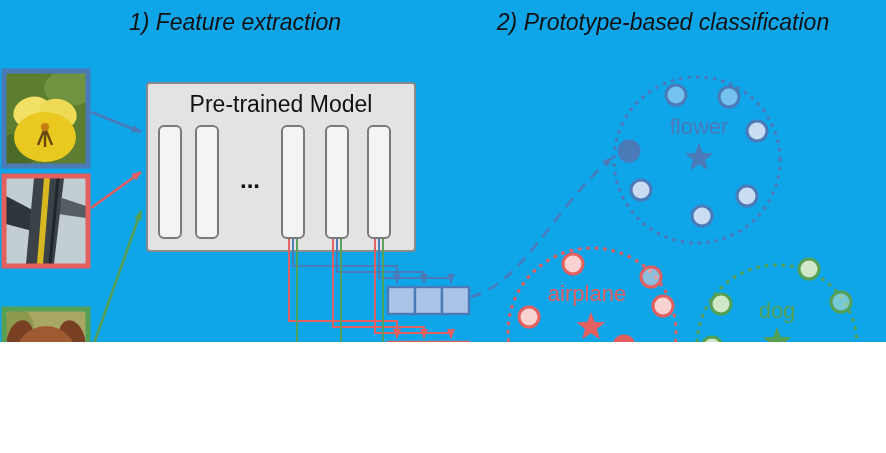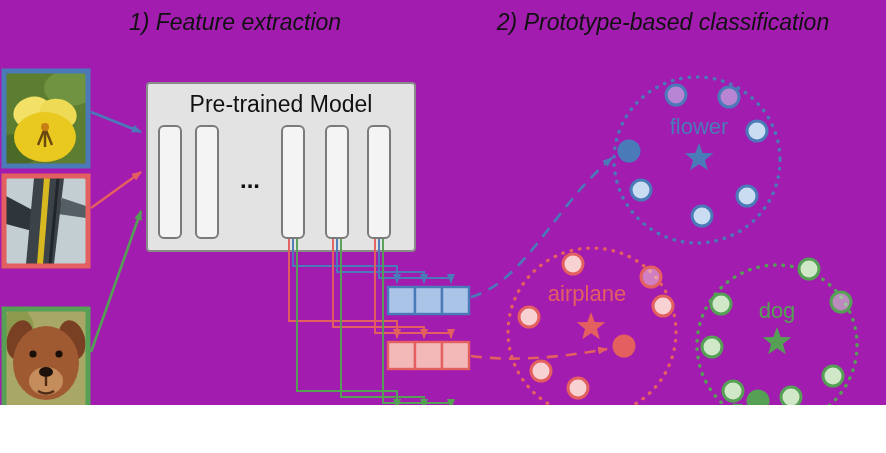--- a/index.html
+++ b/index.html
@@ -1,16 +1,16 @@
 <!DOCTYPE html>
 <html style="--blue: #4a7ab8; --blue-light: #cadcf2; --red: #e45f5f; --green: #55a055; --blue-mid: #a9c4e6; --red-mid: #f3b9b9; --green-mid: #d8ecd2; --red-light: #f8d2d2; --green-light: #d0e8c8; --box-fill: #e3e3e3; --box-stroke: #8a8a8a; --bar-fill: #f4f4f4; --bar-stroke: #7a7a7a; --text: #111111; --rule: #000000;"><head>
 <meta charset="utf-8">
 <style>
   html,body{margin:0;padding:0;background:#ffffff;}
-  .canvas{position:relative;width:886px;height:405px;background:#a21caf;overflow:hidden;
+  .canvas{position:relative;width:886px;height:342px;background:#0ea5e9;overflow:hidden;
           font-family:"Liberation Sans", sans-serif;}
   svg text{font-family:"Liberation Sans", sans-serif;}
   .title-text{font-size:23px;font-style:italic;fill:var(--text);}
   .model-title{font-size:23px;fill:var(--text);}
   .ellipsis{font-size:24px;font-weight:bold;fill:var(--text);}
   .cluster-label-blue{font-size:22px;fill:var(--blue);}
   .cluster-label-red{font-size:22px;fill:var(--red);}
   .cluster-label-green{font-size:22px;fill:var(--green);}
   .fill-blue{fill:var(--blue);} .fill-red{fill:var(--red);} .fill-green{fill:var(--green);}
   .stroke-blue{stroke:var(--blue);} .stroke-red{stroke:var(--red);} .stroke-green{stroke:var(--green);}

